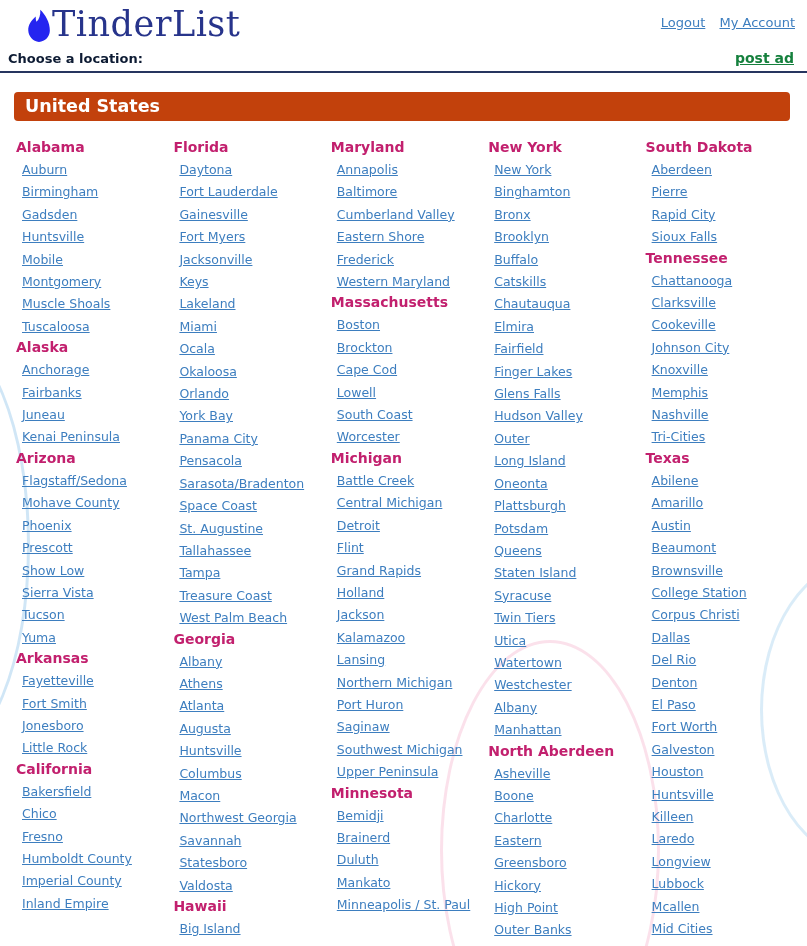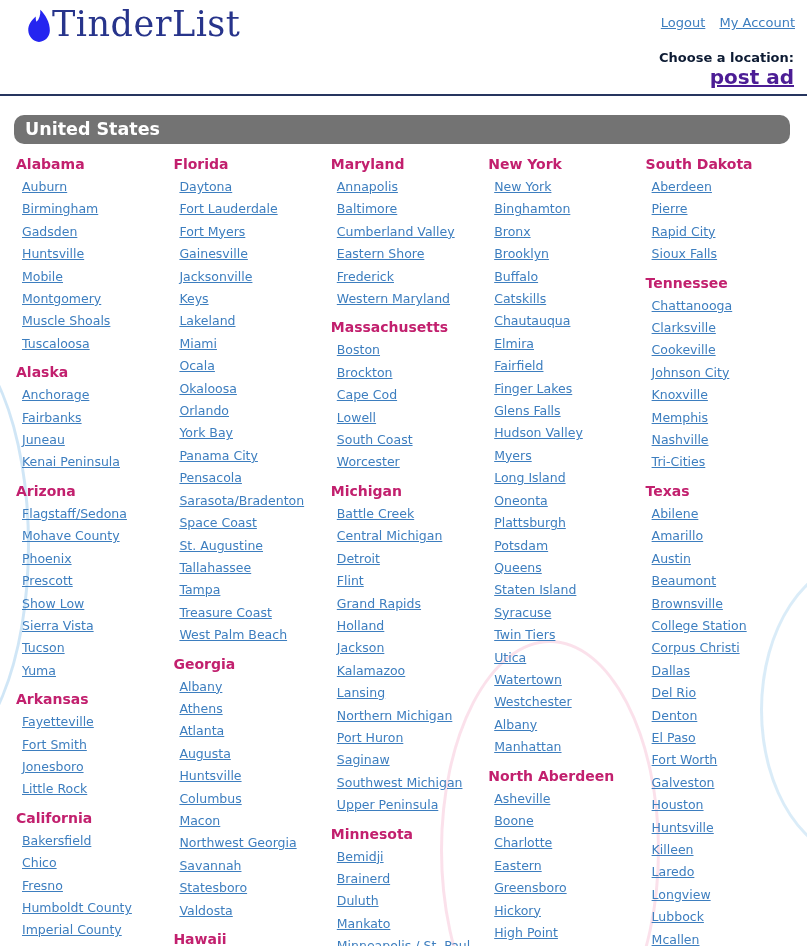--- a/index.html
+++ b/index.html
@@ -18,35 +18,35 @@
   
   .header { position: relative; height: 50px; }
   .logo { position: absolute; left: 26px; top: 5px; display: flex; align-items: flex-start; cursor: pointer; }
   .flame { width: 26px; height: 34px; margin-top: 4px; }
   .logo-text { font-family: "DejaVu Serif", "Liberation Serif", serif; font-size: 35px;
     color: #27348b; line-height: 38px; letter-spacing: 0.5px; }
   .top-links { position: absolute; right: 12px; top: 15px; font-size: 13px; }
   .top-links a { color: #3d7ebf; text-decoration: underline; margin-left: 10px; }
 
   .subheader { display: flex; justify-content: space-between; align-items: flex-end;
-    padding: 0 13px 5px 8px; flex-direction: column; }
+    padding: 0 13px 5px 8px; }
   .choose-label { font-size: 13px; font-weight: bold; color: #0d1b33; }
-  .post-ad { font-size: 20px; font-weight: bold; color: #4c1d95; }
+  .post-ad { font-size: 14px; font-weight: bold; color: #15803d; }
 
   .rule { border: 0; border-top: 2px solid #26355f; }
 
   
-  .banner { margin: 19px 17px 0 14px; height: 29px; line-height: 29px; background: #737373;
-    border-radius: 10px; color: #ffffff; font-weight: bold; font-size: 17.5px; padding-left: 11px; }
+  .banner { margin: 19px 17px 0 14px; height: 29px; line-height: 29px; background: #c2410c;
+    border-radius: 4px; color: #ffffff; font-weight: bold; font-size: 17.5px; padding-left: 11px; }
 
   
   .columns { display: grid; grid-template-columns: repeat(5, 1fr); column-gap: 8px;
     padding: 7px 12px 0 16px; }
-  .state { margin-top: 8px; }
-  .state:first-child { margin-top: 4px; }
+  .state { }
+  .state:first-child { margin-top: 10px; }
   .state-name { color: #c2206e; font-weight: bold; font-size: 14px; line-height: 19px;
     margin-bottom: 2px; }
   .city { display: block; color: #3d7ebf; font-size: 12.5px; line-height: 22.4px;
     text-decoration: underline; padding-left: 6px; white-space: nowrap; cursor: pointer; }
 </style>
 </head>
 <body>
 
 <div class="page">
   <div class="swirl swirl-left"></div>
@@ -122,22 +122,22 @@
             <a class="city" href="#">Humboldt County</a>
             <a class="city" href="#">Imperial County</a>
             <a class="city" href="#">Inland Empire</a>
           </div>
         </div>
         <div class="col">
           <div class="state">
             <div class="state-name">Florida</div>
             <a class="city" href="#">Daytona</a>
             <a class="city" href="#">Fort Lauderdale</a>
+            <a class="city" href="#">Gainesville</a>
             <a class="city" href="#">Fort Myers</a>
-            <a class="city" href="#">Gainesville</a>
             <a class="city" href="#">Jacksonville</a>
             <a class="city" href="#">Keys</a>
             <a class="city" href="#">Lakeland</a>
             <a class="city" href="#">Miami</a>
             <a class="city" href="#">Ocala</a>
             <a class="city" href="#">Okaloosa</a>
             <a class="city" href="#">Orlando</a>
             <a class="city" href="#">York Bay</a>
             <a class="city" href="#">Panama City</a>
             <a class="city" href="#">Pensacola</a>
@@ -221,21 +221,21 @@
             <a class="city" href="#">Bronx</a>
             <a class="city" href="#">Brooklyn</a>
             <a class="city" href="#">Buffalo</a>
             <a class="city" href="#">Catskills</a>
             <a class="city" href="#">Chautauqua</a>
             <a class="city" href="#">Elmira</a>
             <a class="city" href="#">Fairfield</a>
             <a class="city" href="#">Finger Lakes</a>
             <a class="city" href="#">Glens Falls</a>
             <a class="city" href="#">Hudson Valley</a>
-            <a class="city" href="#">Myers</a>
+            <a class="city" href="#">Outer</a>
             <a class="city" href="#">Long Island</a>
             <a class="city" href="#">Oneonta</a>
             <a class="city" href="#">Plattsburgh</a>
             <a class="city" href="#">Potsdam</a>
             <a class="city" href="#">Queens</a>
             <a class="city" href="#">Staten Island</a>
             <a class="city" href="#">Syracuse</a>
             <a class="city" href="#">Twin Tiers</a>
             <a class="city" href="#">Utica</a>
             <a class="city" href="#">Watertown</a>

